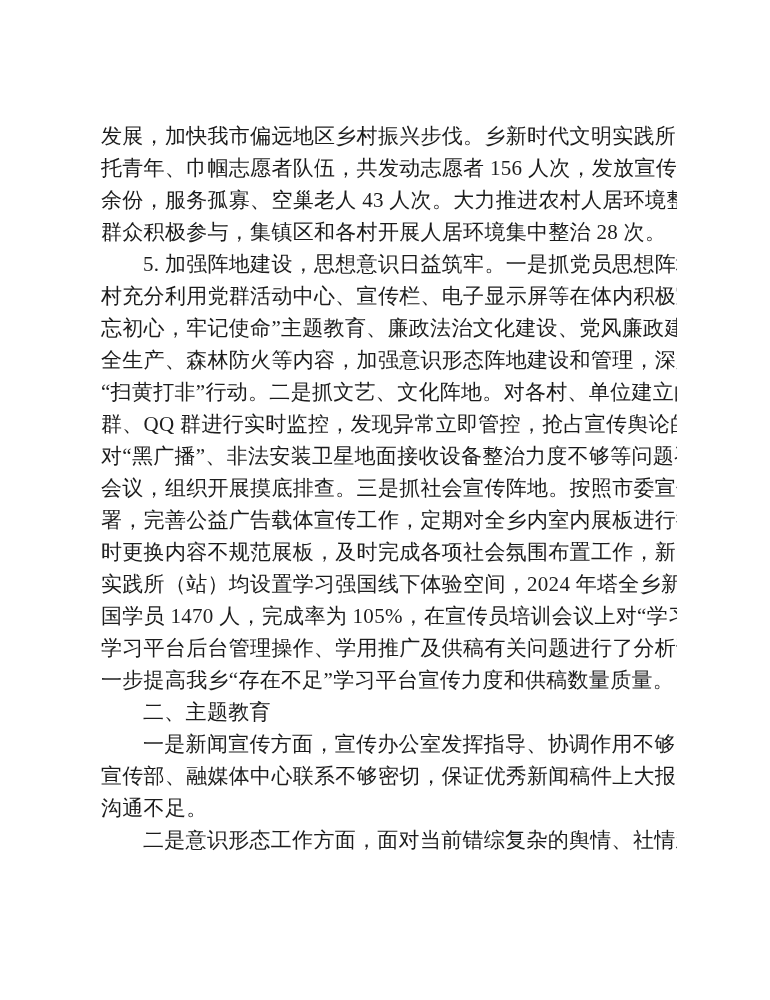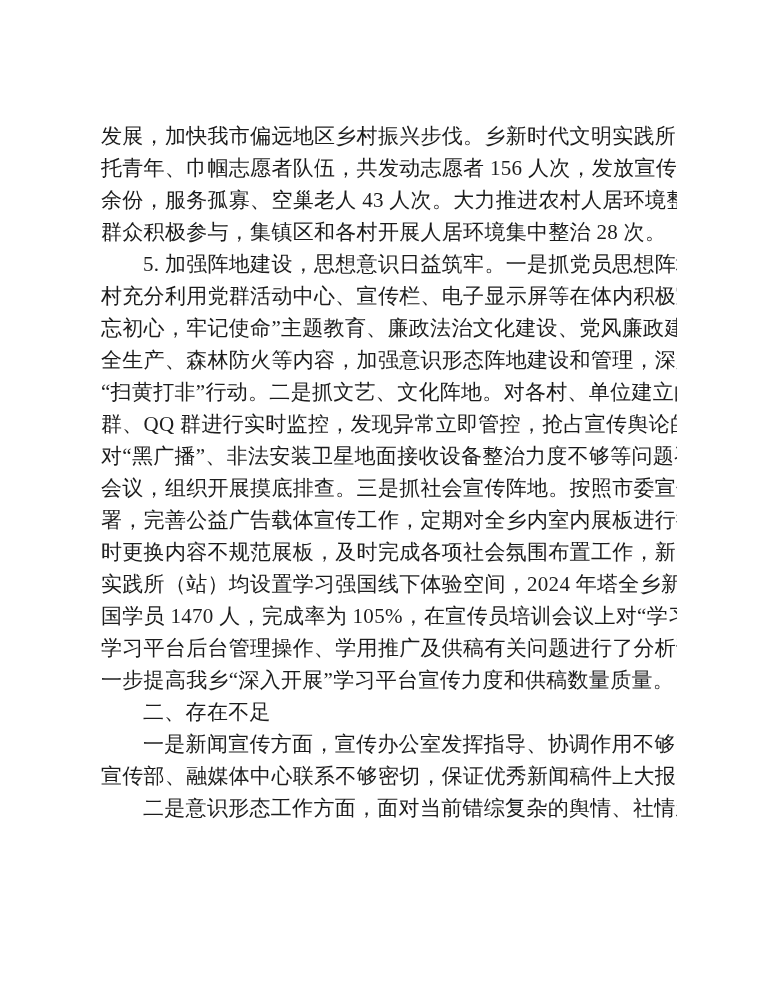--- a/index.html
+++ b/index.html
@@ -55,26 +55,27 @@
         <div class="text-line">全生产、森林防火等内容，加强意识形态阵地建设和管理，深入开展</div>
         <div class="text-line">“扫黄打非”行动。二是抓文艺、文化阵地。对各村、单位建立的微信</div>
         <div class="text-line">群、QQ 群进行实时监控，发现异常立即管控，抢占宣传舆论的制高点。</div>
         <div class="text-line">对“黑广播”、非法安装卫星地面接收设备整治力度不够等问题召开专项</div>
         <div class="text-line">会议，组织开展摸底排查。三是抓社会宣传阵地。按照市委宣传部部</div>
         <div class="text-line">署，完善公益广告载体宣传工作，定期对全乡内室内展板进行排查，及</div>
         <div class="text-line">时更换内容不规范展板，及时完成各项社会氛围布置工作，新时代文明</div>
         <div class="text-line">实践所（站）均设置学习强国线下体验空间，2024 年塔全乡新增学习强</div>
         <div class="text-line">国学员 1470 人，完成率为 105%，在宣传员培训会议上对“学习强国”</div>
         <div class="text-line">学习平台后台管理操作、学用推广及供稿有关问题进行了分析讲解，进</div>
-        <div class="text-line">一步提高我乡“深入开展”学习平台宣传力度和供稿数量质量。</div>
+        <div class="text-line">一步提高我乡“存在不足”学习平台宣传力度和供稿数量质量。</div>
       </div>
       <div class="paragraph">
-        <div class="text-line indented">二、存在不足</div>
+        <div class="text-line indented">二、主题教育</div>
       </div>
       <div class="paragraph">
         <div class="text-line indented">一是新闻宣传方面，宣传办公室发挥指导、协调作用不够，与市委</div>
         <div class="text-line">宣传部、融媒体中心联系不够密切，保证优秀新闻稿件上大报大刊对接</div>
+        <div class="text-line">沟通不足。</div>
       </div>
       <div class="paragraph">
         <div class="text-line indented">二是意识形态工作方面，面对当前错综复杂的舆情、社情新形势，</div>
       </div>
     </div>
 </div>
 
 </body></html>

